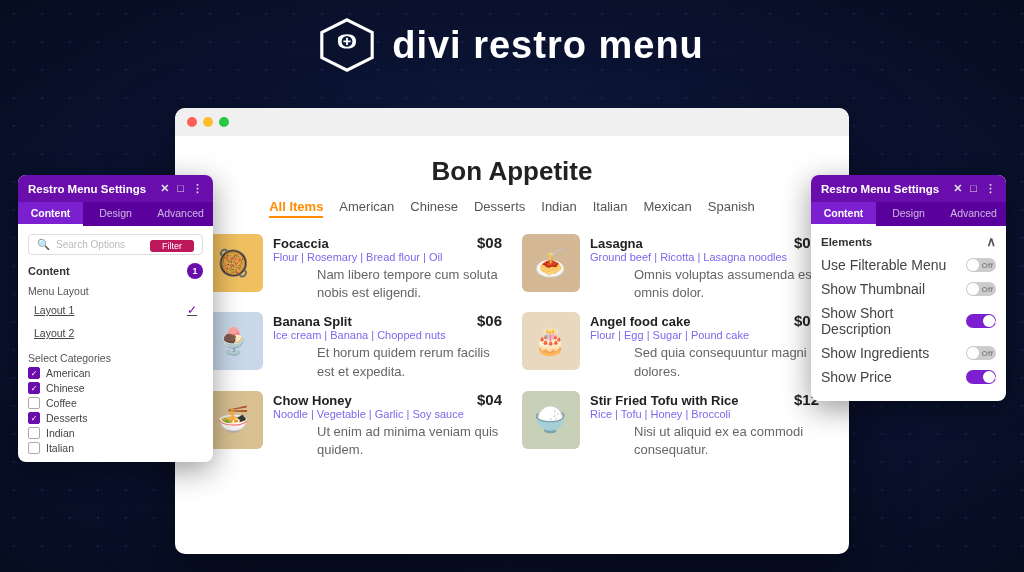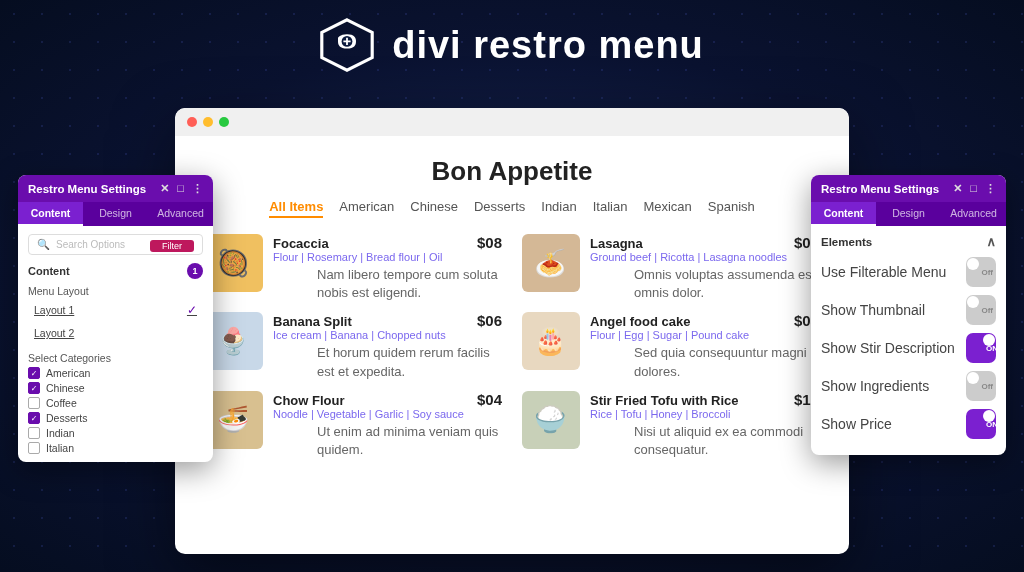--- a/index.html
+++ b/index.html
@@ -336,21 +336,21 @@
       align-items: center;
       justify-content: space-between;
       margin-bottom: 8px;
     }
     .toggle-label {
       font-size: 14px;
       color: #444;
     }
     .toggle {
       width: 30px;
-      height: 30px;
+      height: 14px;
       border-radius: 7px;
       position: relative;
       cursor: pointer;
       flex-shrink: 0;
     }
     .toggle.on {
       background: #7b20d0;
     }
     .toggle.off {
       background: #ccc;
@@ -464,21 +464,21 @@
           </div>
           <div class="menu-item-ingredients">Flour | Egg | Sugar | Pound cake</div>
           <div class="menu-item-desc">Sed quia consequuntur magni dolores.</div>
         </div>
       </div>
 
       <div class="menu-item">
         <div class="menu-item-img" style="background:#d8c090;">🍜</div>
         <div class="menu-item-info">
           <div class="menu-item-header">
-            <span class="menu-item-name">Chow Flour</span>
+            <span class="menu-item-name">Chow Honey</span>
             <span class="menu-item-price">$04</span>
           </div>
           <div class="menu-item-ingredients">Noodle | Vegetable | Garlic | Soy sauce</div>
           <div class="menu-item-desc">Ut enim ad minima veniam quis quidem.</div>
         </div>
       </div>
 
       <div class="menu-item">
         <div class="menu-item-img" style="background:#c8d0b8;">🍚</div>
         <div class="menu-item-info">
@@ -592,21 +592,21 @@
     </div>
 
     <div class="toggle-row">
       <span class="toggle-label">Show Thumbnail</span>
       <div class="toggle off">
         <span class="toggle-text">Off</span>
       </div>
     </div>
 
     <div class="toggle-row">
-      <span class="toggle-label">Show Stir Description</span>
+      <span class="toggle-label">Show Short Description</span>
       <div class="toggle on">
         <span class="toggle-text">ON</span>
       </div>
     </div>
 
     <div class="toggle-row">
       <span class="toggle-label">Show Ingredients</span>
       <div class="toggle off">
         <span class="toggle-text">Off</span>
       </div>

